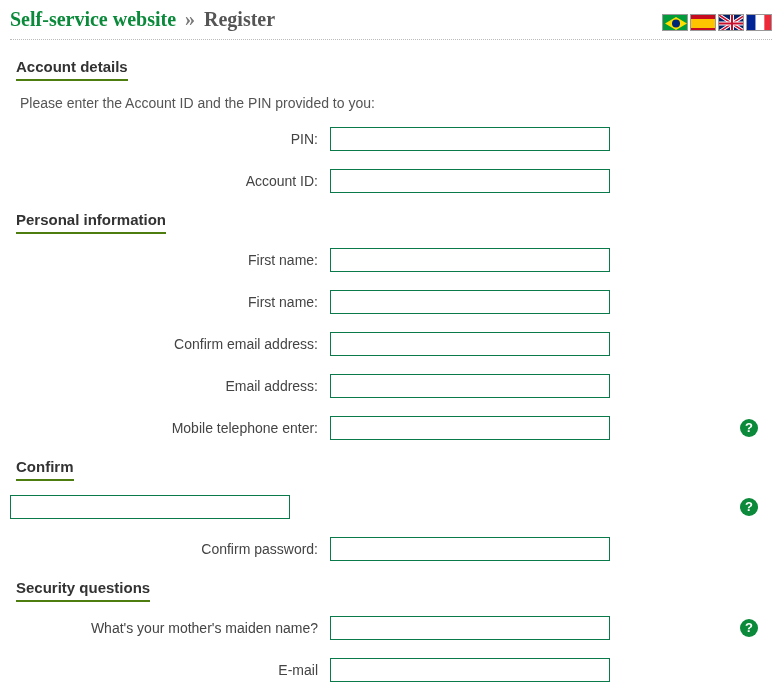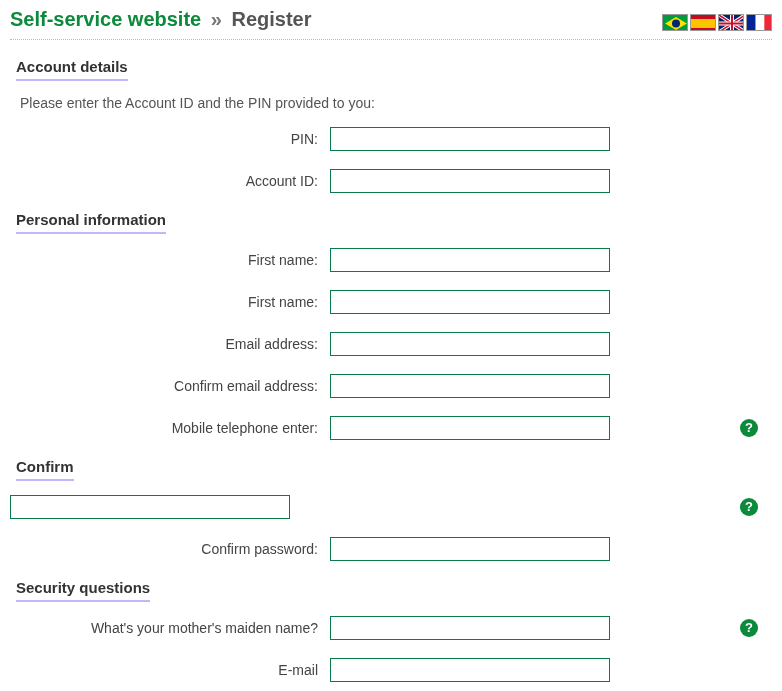--- a/index.html
+++ b/index.html
@@ -15,20 +15,21 @@
       display: flex;
       justify-content: space-between;
       align-items: flex-end;
       padding-bottom: 8px;
       border-bottom: 1px dotted #bbb;
       margin-bottom: 18px;
     }
     .title-line {
       font-size: 20px;
       font-weight: bold;
+      font-family: Liberation Serif, serif;
     }
     .site-title {
       color: #0a8a3a;
     }
     .sep {
       color: #777;
       margin: 0 4px;
     }
     .page-title {
       color: #555;
@@ -44,21 +45,21 @@
       position: relative;
       overflow: hidden;
       border: 1px solid #999;
       cursor: pointer;
     }
     .section-heading {
       font-size: 15px;
       font-weight: bold;
       color: #333;
       display: inline-block;
-      border-bottom: 2px solid #c4b5fd;
+      border-bottom: 2px solid #4d7c0f;
       padding-bottom: 4px;
       margin-bottom: 14px;
       margin-left: 6px;
     }
     .section-heading.first { margin-top: 0; }
     .intro {
       color: #555;
       margin: 0 0 16px 10px;
     }
     .form-row {
@@ -161,25 +162,25 @@
 
   <div class="form-row">
     <label class="form-label">First name:</label>
     <input class="form-input" type="text" value="" style="">
   </div>
   <div class="form-row">
     <label class="form-label">First name:</label>
     <input class="form-input" type="text" value="" style="">
   </div>
   <div class="form-row">
+    <label class="form-label">Confirm email address:</label>
+    <input class="form-input" type="text" value="" style="">
+  </div>
+  <div class="form-row">
     <label class="form-label">Email address:</label>
-    <input class="form-input" type="text" value="" style="">
-  </div>
-  <div class="form-row">
-    <label class="form-label">Confirm email address:</label>
     <input class="form-input" type="text" value="" style="">
   </div>
   <div class="form-row">
     <label class="form-label">Mobile telephone enter:</label>
     <input class="form-input" type="text" value="" style="">
     <span class="help-icon">?</span>
   </div>
 </div>
 
 <div class="section-block">

